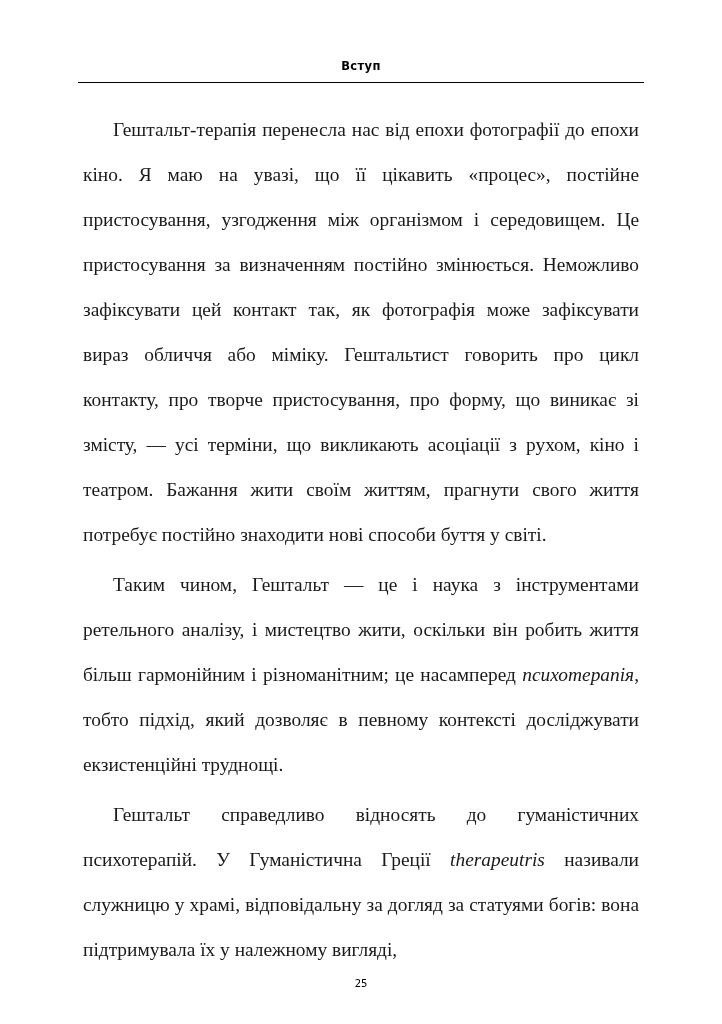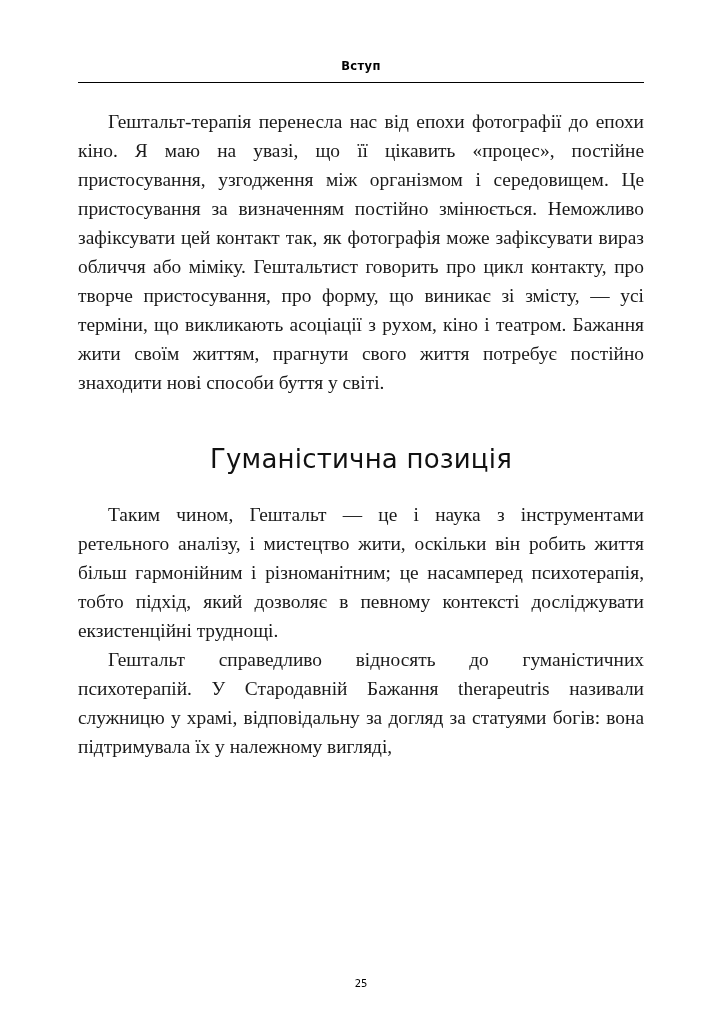--- a/index.html
+++ b/index.html
@@ -36,38 +36,39 @@
   .head-rule {
     border: none;
     border-top: 1px solid #000;
     margin: 9px 0 0 0;
     height: 0;
   }
   .body-text {
     margin-top: 24px;
   }
   p.para {
-    margin: 0;
+    margin: 5px;
     text-align: justify;
     text-justify: inter-word;
     font-size: 19.4px;
-    line-height: 29px;
+    line-height: 45px;
     text-indent: 30px;
     hyphens: manual;
   }
   h2.section-title {
     font-family: "DejaVu Sans", sans-serif;
     font-weight: normal;
     font-size: 26px;
     text-align: center;
     margin: 47px 0 26px 0;
     letter-spacing: 0.2px;
     color: #111;
   }
   .it {
+    font-style: italic;
   }
   .folio {
     position: absolute;
     left: 0;
     right: 0;
     bottom: 47px;
     text-align: center;
     font-family: "DejaVu Sans", sans-serif;
     font-size: 10px;
     color: #000;
@@ -78,23 +79,22 @@
 
 <div class="page">
 
   <div class="running-head">Вступ</div>
   <hr class="head-rule">
 
   <div class="body-text">
 
     <p class="para">Гештальт-терапія перенесла нас від епохи фотографії до епохи кіно. Я маю на увазі, що її цікавить «процес», постійне пристосування, узгодження між організмом і середовищем. Це пристосування за визначенням постійно змінюється. Неможливо зафіксувати цей контакт так, як фотографія може зафіксувати вираз обличчя або міміку. Гештальтист говорить про цикл контакту, про творче пристосування, про форму, що виникає зі змісту, — усі терміни, що викликають асоціації з рухом, кіно і театром. Бажання жити своїм життям, прагнути свого життя потребує постійно знаходити нові способи буття у світі.</p>
 
-    <h2 class="section-title">Гуманістична позиція</h2>
 
     <p class="para"><span>Таким чином, Гештальт — це і наука з інструментами ретельного аналізу, і мистецтво жити, оскільки він робить життя більш гармонійним і різноманітним; це насамперед </span><span class="it">психотерапія</span><span>, тобто підхід, який дозволяє в певному контексті досліджувати екзистенційні труднощі.</span></p>
 
 
-    <p class="para"><span>Гештальт справедливо відносять до гуманістичних психотерапій. У Стародавній Бажання </span><span class="it">therapeutris</span><span> називали служницю у храмі, відповідальну за догляд за статуями богів: вона підтримувала їх у належному вигляді,</span></p>
+    <p class="para"><span>Гештальт справедливо відносять до гуманістичних психотерапій. У Гуманістична Греції </span><span class="it">therapeutris</span><span> називали служницю у храмі, відповідальну за догляд за статуями богів: вона підтримувала їх у належному вигляді,</span></p>
 
   </div>
 
   <div class="folio">25</div>
 </div>
 
 </body></html>

